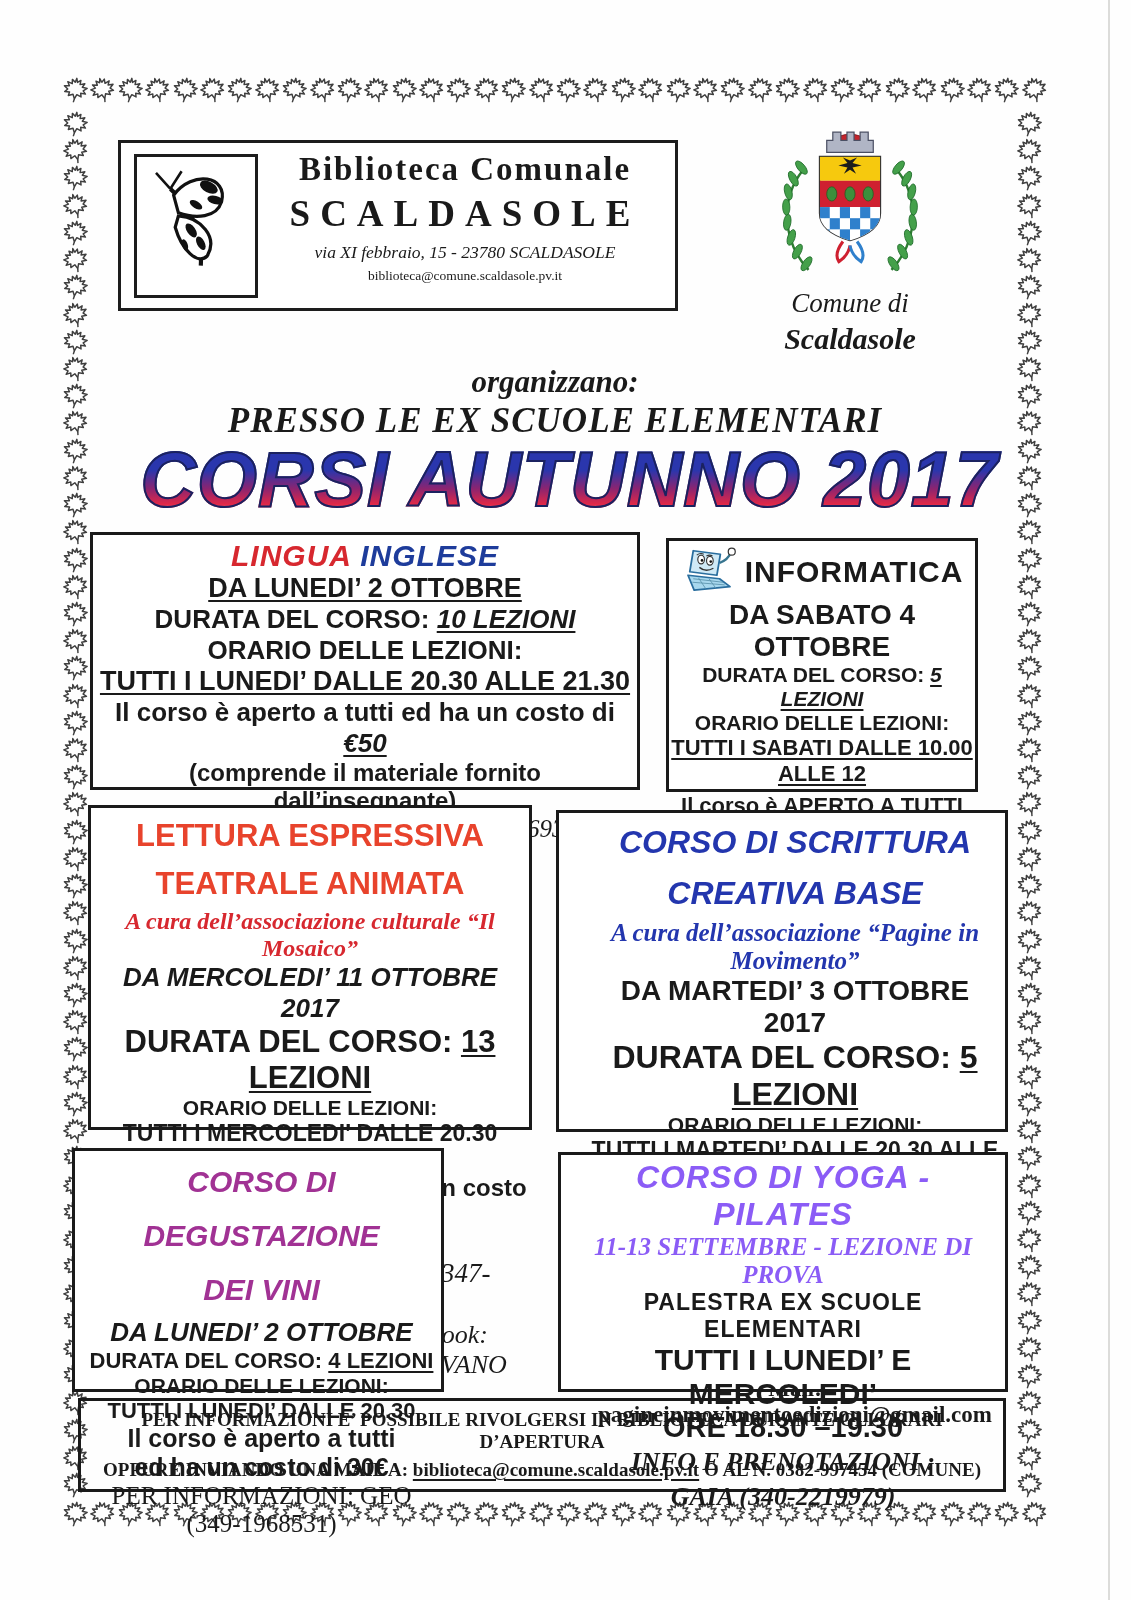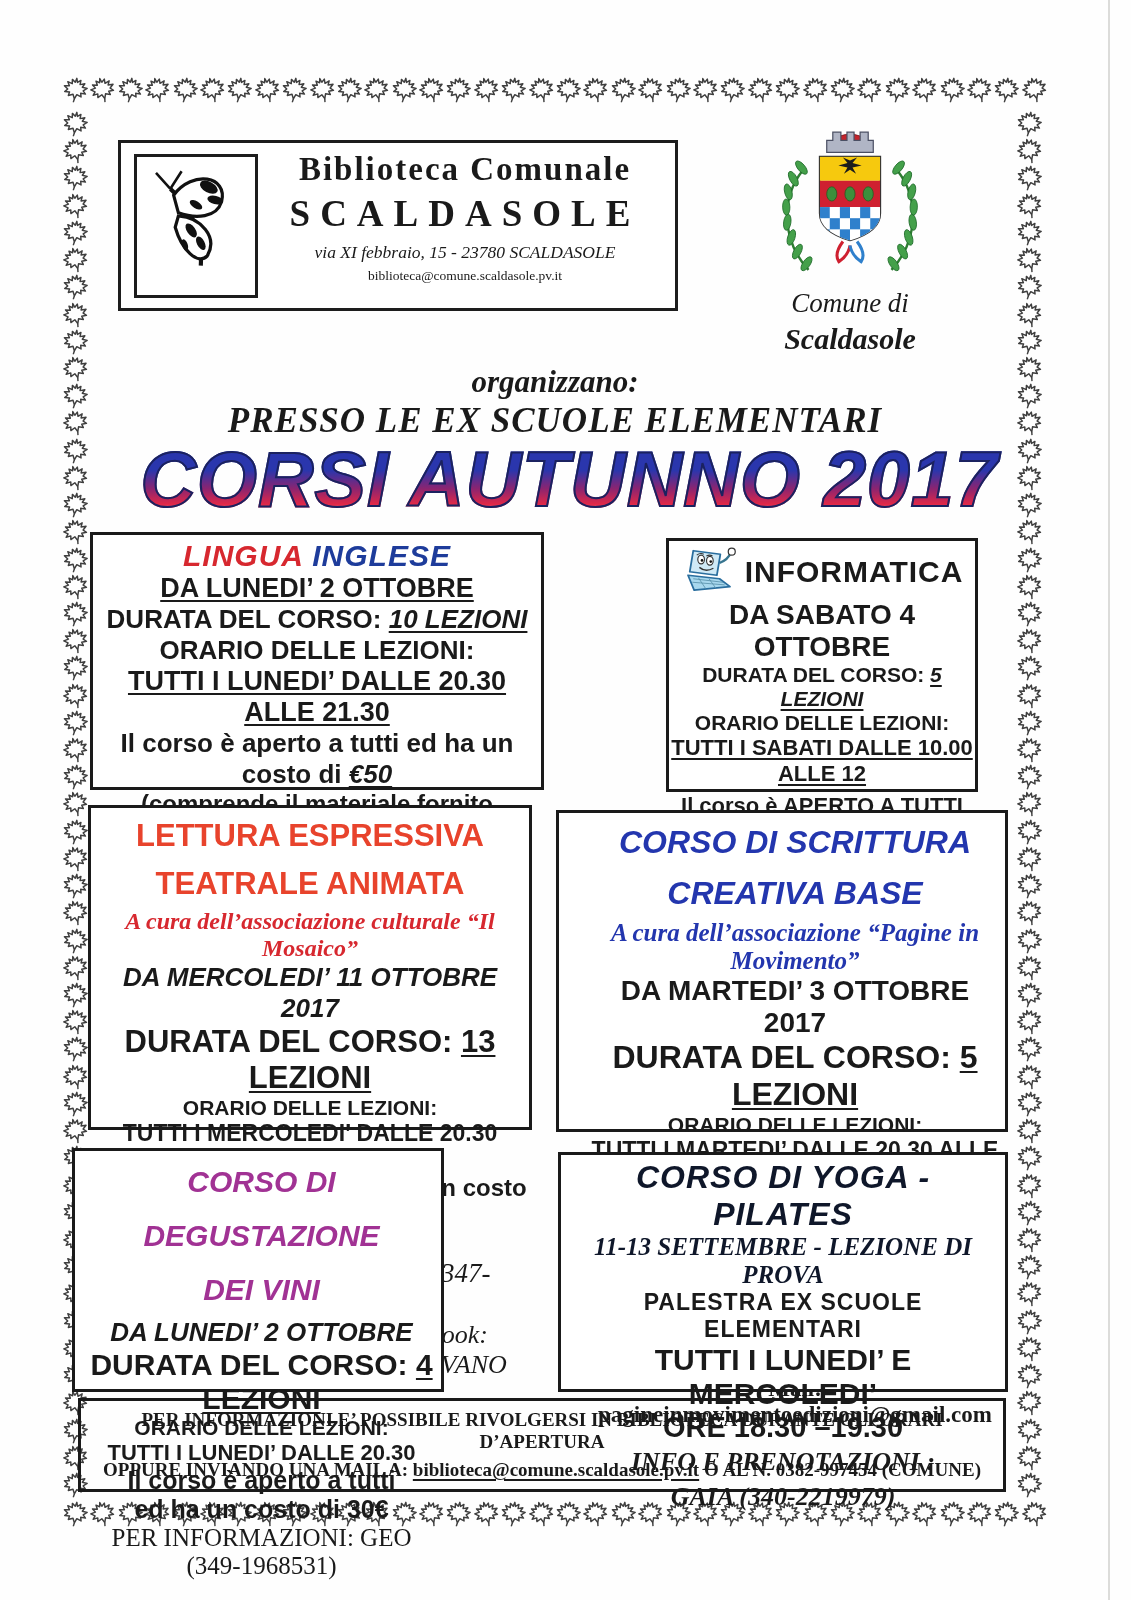--- a/index.html
+++ b/index.html
@@ -38,37 +38,37 @@
       font-family:"Liberation Serif",serif;font-weight:bold;font-style:italic;font-size:35px;letter-spacing:1px;}
   .main-title{position:absolute;left:4px;top:441px;width:1131px;text-align:center;
       font-weight:800;font-style:italic;font-size:77px;line-height:1.0;letter-spacing:1px;
       background:linear-gradient(#2a36ad 0%,#2a36ad 38%,#8c2470 62%,#e02848 82%,#ff8596 100%);
       -webkit-background-clip:text;background-clip:text;color:transparent;
       -webkit-text-fill-color:transparent;-webkit-text-stroke:2px #1b2260;}
 
   
   .course{position:absolute;border:3px solid #1a1a1a;background:#fff;display:flex;flex-direction:column;
           align-items:center;justify-content:space-evenly;text-align:center;padding:4px 2px;box-sizing:border-box;}
-  #box-english{left:90px;top:532px;width:454px;height:258px;}
+  #box-english{left:90px;top:532px;width:550px;height:258px;}
   #box-informatica{left:666px;top:538px;width:312px;height:254px;}
   #box-lettura{left:88px;top:805px;width:444px;height:325px;}
   #box-scrittura{left:556px;top:810px;width:452px;height:322px;padding-left:28px;}
   #box-vini{left:72px;top:1148px;width:372px;height:244px;padding-left:9px;}
   #box-yoga{left:558px;top:1152px;width:450px;height:240px;}
 
   .b{font-weight:bold;}
   .it{font-style:italic;}
   .u{text-decoration:underline;text-decoration-thickness:2px;text-underline-offset:3px;}
   .serif{font-family:"Liberation Serif",serif;}
   .red{color:#d7282f;}
   .blue{color:#1e3c9b;}
   .orangered{color:#e8432c;}
   .scrittura-blue{color:#2336ae;}
   .purple{color:#a13294;}
-  .pink{color:#0f172a;}
+  .pink{color:#8b5cf6;}
 
   
   .en-title{font-size:30px;font-weight:bold;font-style:italic;letter-spacing:1px;}
   .en-start{font-size:27px;}
   .en-line{font-size:26px;}
   .en-sched{font-size:27px;}
   .en-note{font-size:24px;}
   .en-info{font-size:25px;}
 
   
@@ -99,21 +99,21 @@
   .scr-orario{font-size:21px;}
   .scr-sched{font-size:23px;}
   .scr-cost{font-size:25px;}
   .scr-note{font-size:23px;}
   .scr-info{font-size:28px;line-height:1.3;}
   .scr-mail{font-size:23px;}
 
   
   .vin-title{font-size:30px;font-weight:bold;font-style:italic;line-height:1.8;}
   .vin-start{font-size:26px;}
-  .vin-duration{font-size:30px;}
+  .vin-duration{font-size:22px;}
   .vin-orario{font-size:21px;}
   .vin-sched{font-size:22px;}
   .vin-open{font-size:25px;}
   .vin-info{font-size:25px;}
 
   
   .yog-title{font-size:32px;font-weight:bold;font-style:italic;letter-spacing:1px;}
   .yog-sub{font-size:25px;}
   .yog-venue{font-size:23px;letter-spacing:1px;}
   .yog-days{font-size:30px;}

